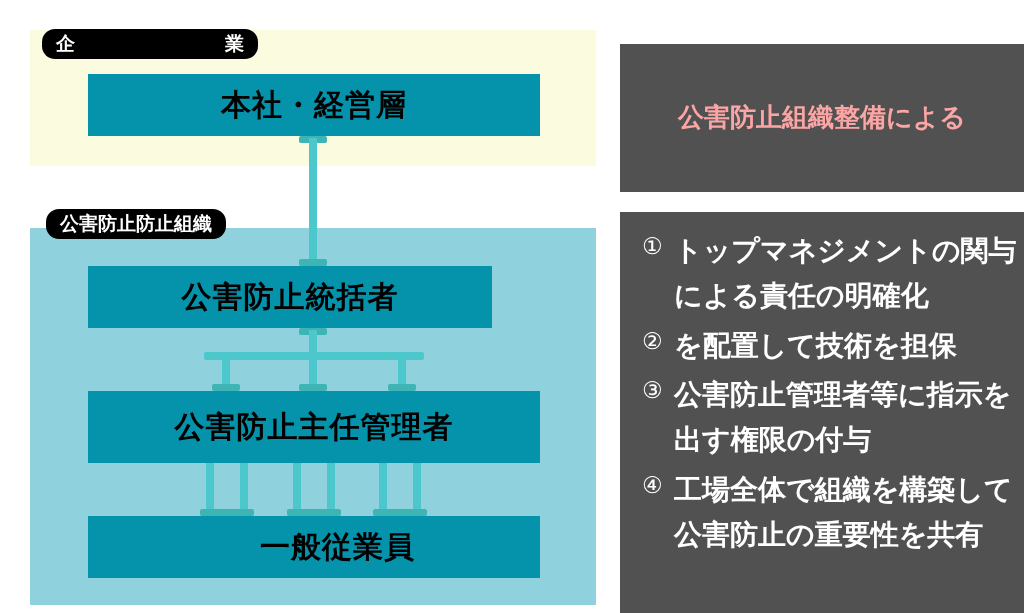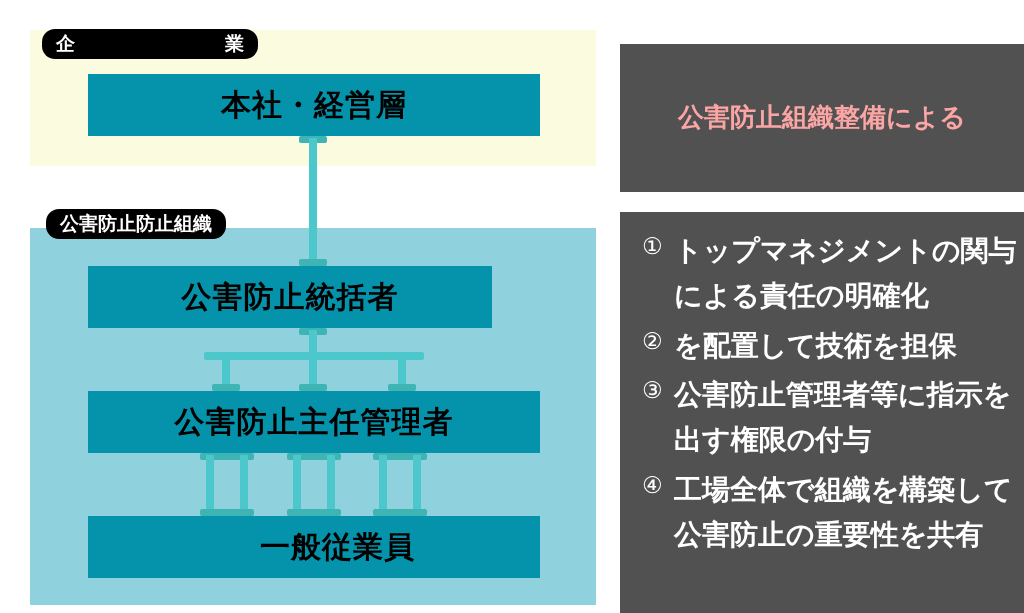--- a/index.html
+++ b/index.html
@@ -70,21 +70,21 @@
     font-weight: bold;
     display: flex;
     align-items: center;
     justify-content: center;
     letter-spacing: 1px;
     z-index: 5;
     box-sizing: border-box;
   }
   #node-hq        { left: 88px; top: 74px;  width: 452px; height: 62px; }
   #node-general   { left: 88px; top: 266px; width: 404px; height: 62px; }
-  #node-chief     { left: 88px; top: 391px; width: 452px; height: 62px; }
+  #node-chief     { left: 88px; top: 391px; width: 452px; height: 72px; }
   #node-employee  { left: 88px; top: 516px; width: 452px; height: 62px; padding-left: 47px; }
 
   
   .conn {
     position: absolute;
     z-index: 3;
   }
   .vline {
     position: absolute;
     background: #4cc8cd;

